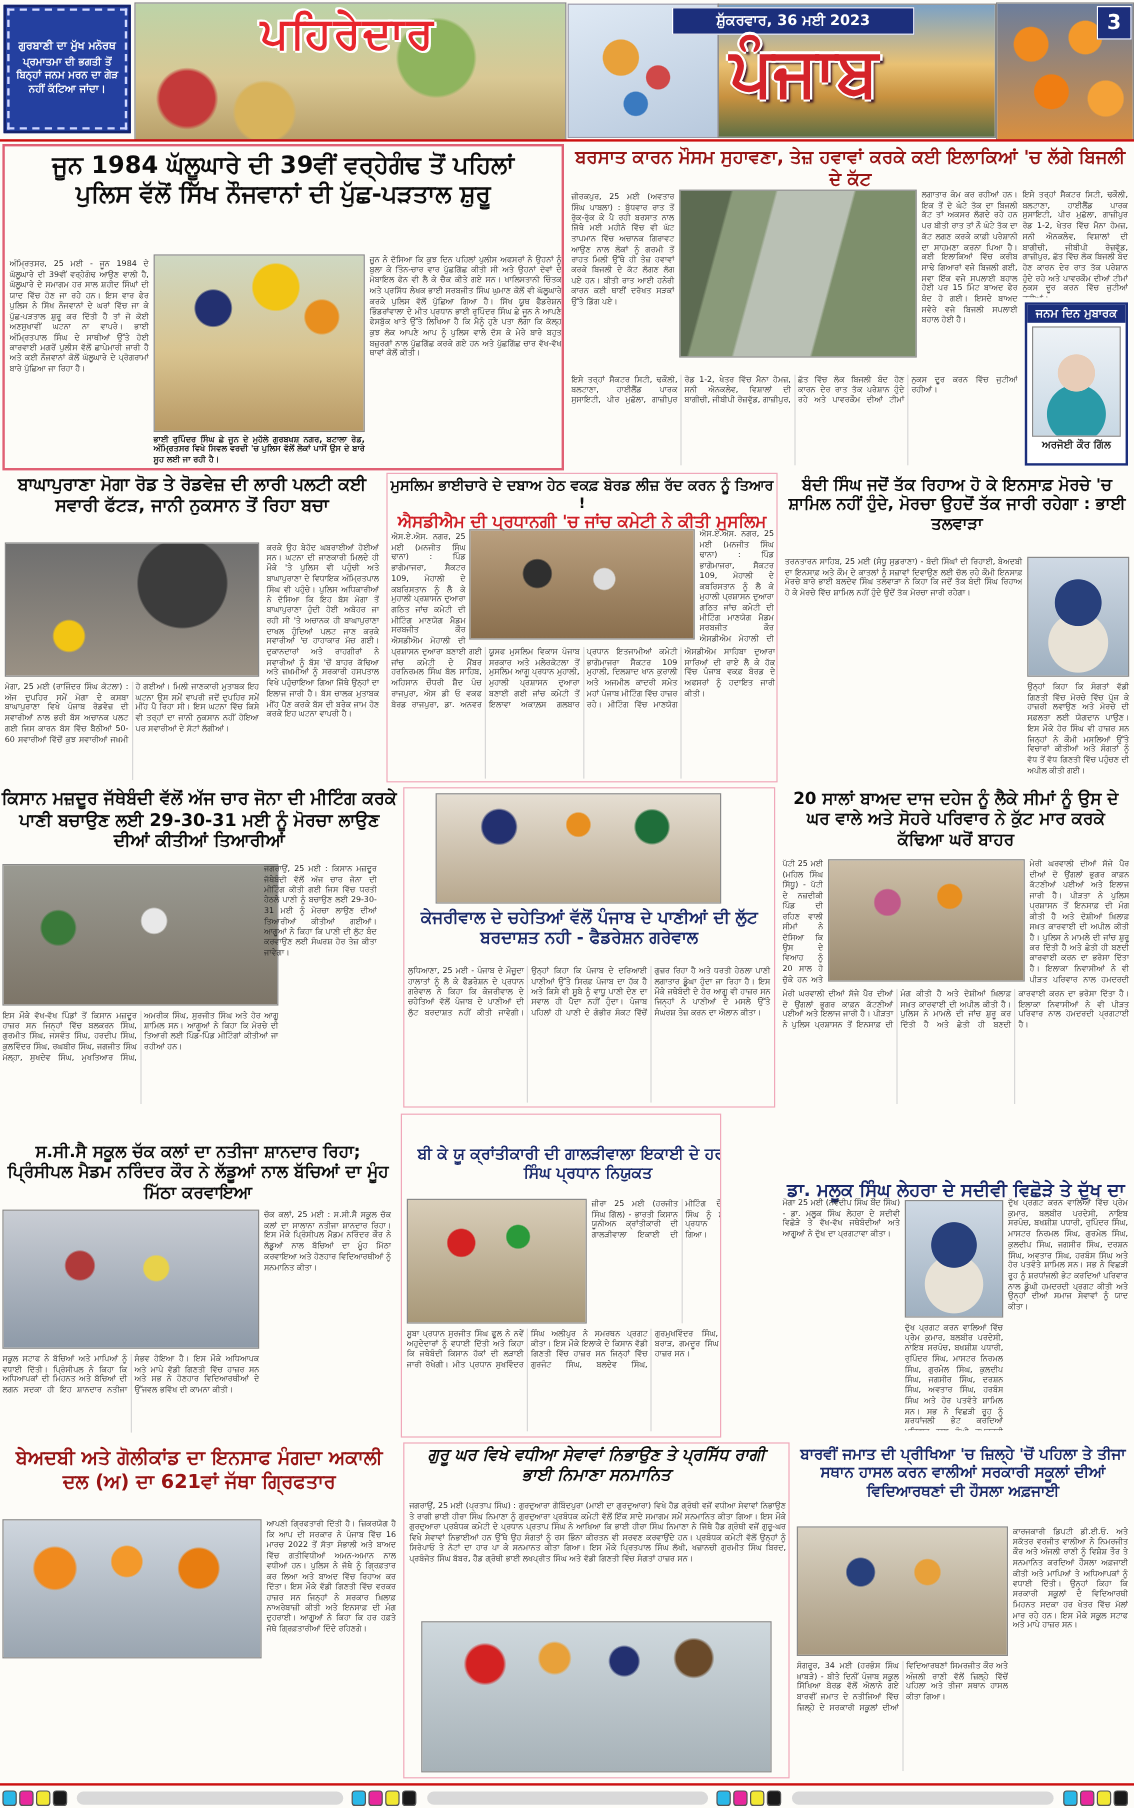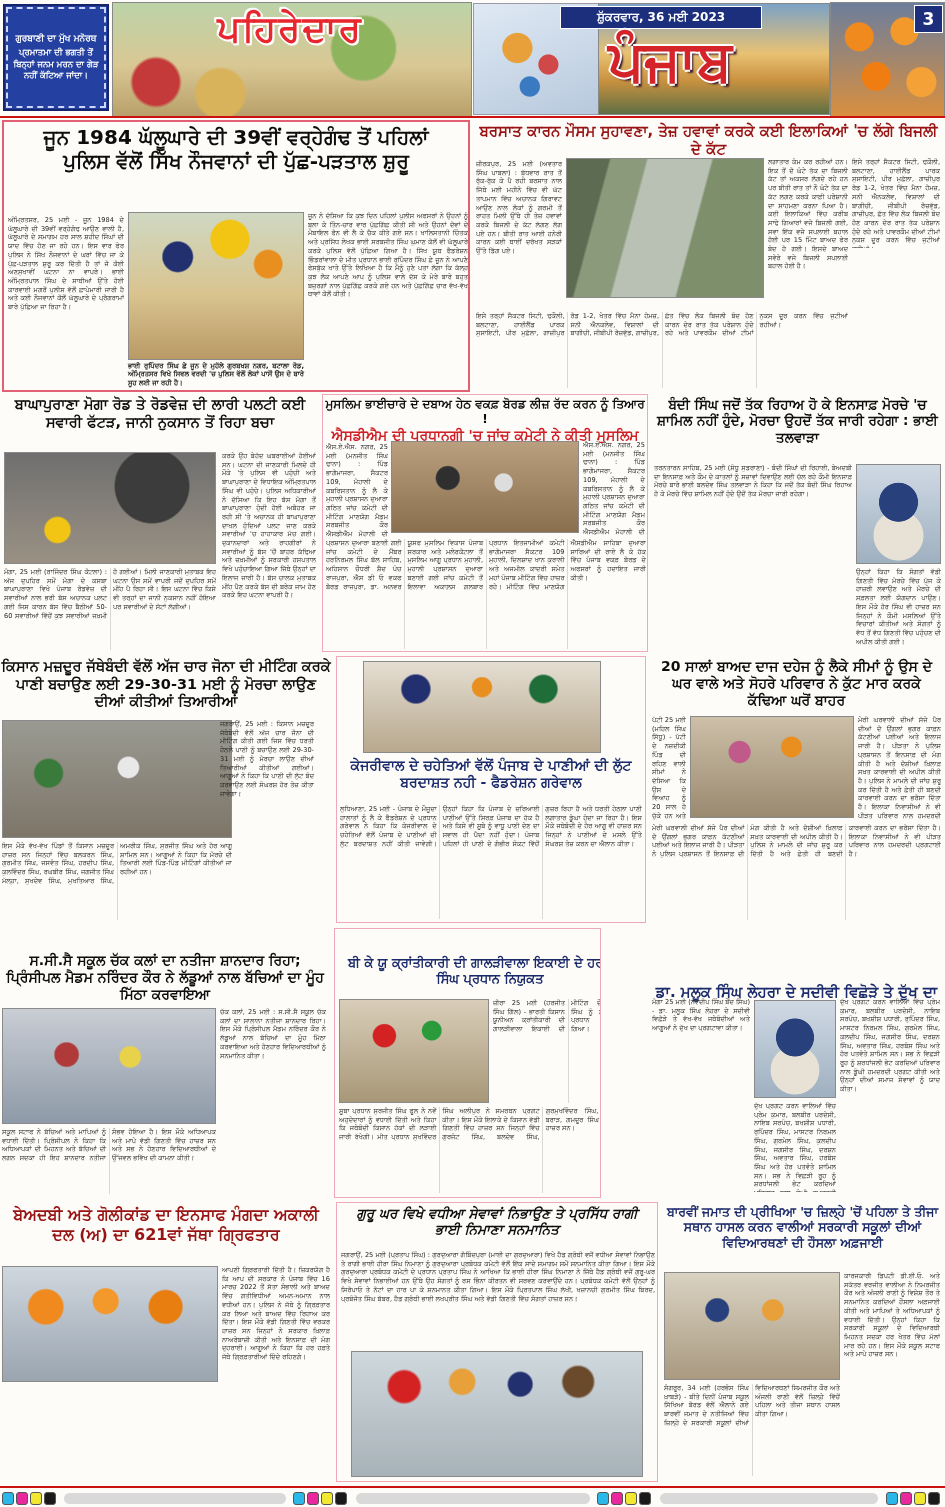--- a/index.html
+++ b/index.html
@@ -136,20 +136,25 @@
   </div>
 
   <div class="art" style="left:474px;top:120px;width:469px;height:270px;">
     <div class="hl hl-red" style="font-size:15px;padding:2px 2px;">ਬਰਸਾਤ ਕਾਰਨ ਮੌਸਮ ਸੁਹਾਵਣਾ, ਤੇਜ਼ ਹਵਾਵਾਂ ਕਰਕੇ ਕਈ ਇਲਾਕਿਆਂ 'ਚ ਲੱਗੇ ਬਿਜਲੀ ਦੇ ਕੱਟ</div>
     <div class="abs bt" style="left:2px;top:40px;width:86px;height:150px;">ਜ਼ੀਰਕਪੁਰ, 25 ਮਈ (ਅਵਤਾਰ ਸਿੰਘ ਪਾਬਲਾ) : ਬੁੱਧਵਾਰ ਰਾਤ ਤੋਂ ਰੁੱਕ-ਰੁੱਕ ਕੇ ਪੈ ਰਹੀ ਬਰਸਾਤ ਨਾਲ ਜਿੱਥੇ ਮਈ ਮਹੀਨੇ ਵਿੱਚ ਵੀ ਘੱਟ ਤਾਪਮਾਨ ਵਿੱਚ ਅਚਾਨਕ ਗਿਰਾਵਟ ਆਉਣ ਨਾਲ ਲੋਕਾਂ ਨੂੰ ਗਰਮੀ ਤੋਂ ਰਾਹਤ ਮਿਲੀ ਉੱਥੇ ਹੀ ਤੇਜ਼ ਹਵਾਵਾਂ ਕਰਕੇ ਬਿਜਲੀ ਦੇ ਕੱਟ ਲੱਗਣ ਲੱਗ ਪਏ ਹਨ। ਬੀਤੀ ਰਾਤ ਆਈ ਹਨੇਰੀ ਕਾਰਨ ਕਈ ਥਾਈਂ ਦਰੱਖਤ ਸੜਕਾਂ ਉੱਤੇ ਡਿੱਗ ਪਏ।</div>
     <div class="abs ph ph-road" style="left:92px;top:38px;width:198px;height:140px;"></div>
     <div class="abs bt" style="left:294px;top:38px;width:80px;height:150px;">ਲਗਾਤਾਰ ਕੰਮ ਕਰ ਰਹੀਆਂ ਹਨ। ਇਕ ਤੋਂ ਦੋ ਘੰਟੇ ਤੱਕ ਦਾ ਬਿਜਲੀ ਕੱਟ ਤਾਂ ਅਕਸਰ ਲੱਗਦੇ ਰਹੇ ਹਨ ਪਰ ਬੀਤੀ ਰਾਤ ਤਾਂ ਨੌ ਘੰਟੇ ਤੱਕ ਦਾ ਕੱਟ ਲਗਣ ਕਰਕੇ ਕਾਫ਼ੀ ਪਰੇਸ਼ਾਨੀ ਦਾ ਸਾਹਮਣਾ ਕਰਨਾ ਪਿਆ ਹੈ। ਕਈ ਇਲਾਕਿਆਂ ਵਿੱਚ ਕਰੀਬ ਸਾਢੇ ਗਿਆਰਾਂ ਵਜੇ ਬਿਜਲੀ ਗਈ, ਸਵਾ ਇੱਕ ਵਜੇ ਸਪਲਾਈ ਬਹਾਲ ਹੋਈ ਪਰ 15 ਮਿੰਟ ਬਾਅਦ ਫੇਰ ਬੰਦ ਹੋ ਗਈ। ਇਸਦੇ ਬਾਅਦ ਸਵੇਰੇ ਵਜੇ ਬਿਜਲੀ ਸਪਲਾਈ ਬਹਾਲ ਹੋਈ ਹੈ।</div>
     <div class="abs bt" style="left:378px;top:38px;width:88px;height:90px;">ਇਸੇ ਤਰ੍ਹਾਂ ਸੈਕਟਰ ਸਿਟੀ, ਢਕੌਲੀ, ਬਲਟਾਣਾ, ਹਾਈਲੈਂਡ ਪਾਰਕ ਸੁਸਾਇਟੀ, ਪੀਰ ਮੁਛੱਲਾ, ਗਾਜ਼ੀਪੁਰ ਰੋਡ 1-2, ਖੇਤਰ ਵਿੱਚ ਮੈਨਾ ਹੋਮਜ਼, ਸਨੀ ਐਨਕਲੇਵ, ਵਿਸ਼ਾਲਾਂ ਦੀ ਬਾਗੀਚੀ, ਜੀਬੀਪੀ ਰੋਜ਼ਵੁੱਡ, ਗਾਜ਼ੀਪੁਰ, ਛੱਤ ਵਿੱਚ ਲੋਕ ਬਿਜਲੀ ਬੰਦ ਹੋਣ ਕਾਰਨ ਦੇਰ ਰਾਤ ਤੱਕ ਪਰੇਸ਼ਾਨ ਹੁੰਦੇ ਰਹੇ ਅਤੇ ਪਾਵਰਕੌਮ ਦੀਆਂ ਟੀਮਾਂ ਨੁਕਸ ਦੂਰ ਕਰਨ ਵਿੱਚ ਜੁਟੀਆਂ ਰਹੀਆਂ।</div>
     <div class="abs bt cols4" style="left:2px;top:192px;width:372px;height:76px;">ਇਸੇ ਤਰ੍ਹਾਂ ਸੈਕਟਰ ਸਿਟੀ, ਢਕੌਲੀ, ਬਲਟਾਣਾ, ਹਾਈਲੈਂਡ ਪਾਰਕ ਸੁਸਾਇਟੀ, ਪੀਰ ਮੁਛੱਲਾ, ਗਾਜ਼ੀਪੁਰ ਰੋਡ 1-2, ਖੇਤਰ ਵਿੱਚ ਮੈਨਾ ਹੋਮਜ਼, ਸਨੀ ਐਨਕਲੇਵ, ਵਿਸ਼ਾਲਾਂ ਦੀ ਬਾਗੀਚੀ, ਜੀਬੀਪੀ ਰੋਜ਼ਵੁੱਡ, ਗਾਜ਼ੀਪੁਰ, ਛੱਤ ਵਿੱਚ ਲੋਕ ਬਿਜਲੀ ਬੰਦ ਹੋਣ ਕਾਰਨ ਦੇਰ ਰਾਤ ਤੱਕ ਪਰੇਸ਼ਾਨ ਹੁੰਦੇ ਰਹੇ ਅਤੇ ਪਾਵਰਕੌਮ ਦੀਆਂ ਟੀਮਾਂ ਨੁਕਸ ਦੂਰ ਕਰਨ ਵਿੱਚ ਜੁਟੀਆਂ ਰਹੀਆਂ।</div>
 
+    <div class="abs bday" style="left:380px;top:132px;width:86px;height:136px;">
+      <div class="bday-title">ਜਨਮ ਦਿਨ ਮੁਬਾਰਕ</div>
+      <div class="ph ph-baby" style="width:74px;height:92px;margin:3px auto 0;"></div>
+      <div class="bday-name">ਅਰਜੋਈ ਕੌਰ ਗਿੱਲ</div>
+    </div>
   </div>
 
   <div class="art" style="left:2px;top:394px;width:316px;height:258px;">
     <div class="hl" style="font-size:14.5px;padding:2px 2px;">ਬਾਘਾਪੁਰਾਣਾ ਮੋਗਾ ਰੋਡ ਤੇ ਰੋਡਵੇਜ਼ ਦੀ ਲਾਰੀ ਪਲਟੀ ਕਈ ਸਵਾਰੀ ਫੱਟੜ, ਜਾਨੀ ਨੁਕਸਾਨ ਤੋਂ ਰਿਹਾ ਬਚਾ</div>
     <div class="abs ph ph-bus" style="left:2px;top:58px;width:212px;height:112px;"></div>
     <div class="abs bt" style="left:220px;top:58px;width:94px;height:198px;">ਕਰਕੇ ਉਹ ਬੇਹੱਦ ਘਬਰਾਈਆਂ ਹੋਈਆਂ ਸਨ। ਘਟਨਾ ਦੀ ਜਾਣਕਾਰੀ ਮਿਲਦੇ ਹੀ ਮੌਕੇ 'ਤੇ ਪੁਲਿਸ ਵੀ ਪਹੁੰਚੀ ਅਤੇ ਬਾਘਾਪੁਰਾਣਾ ਦੇ ਵਿਧਾਇਕ ਅੰਮ੍ਰਿਤਪਾਲ ਸਿੰਘ ਵੀ ਪਹੁੰਚੇ। ਪੁਲਿਸ ਅਧਿਕਾਰੀਆਂ ਨੇ ਦੱਸਿਆ ਕਿ ਇਹ ਬੱਸ ਮੋਗਾ ਤੋਂ ਬਾਘਾਪੁਰਾਣਾ ਹੁੰਦੀ ਹੋਈ ਅਬੋਹਰ ਜਾ ਰਹੀ ਸੀ 'ਤੇ ਅਚਾਨਕ ਹੀ ਬਾਘਾਪੁਰਾਣਾ ਦਾਖਲ ਹੁੰਦਿਆਂ ਪਲਟ ਜਾਣ ਕਰਕੇ ਸਵਾਰੀਆਂ 'ਚ ਹਾਹਾਕਾਰ ਮੱਚ ਗਈ। ਦੁਕਾਨਦਾਰਾਂ ਅਤੇ ਰਾਹਗੀਰਾਂ ਨੇ ਸਵਾਰੀਆਂ ਨੂੰ ਬੱਸ 'ਚੋਂ ਬਾਹਰ ਕੱਢਿਆ ਅਤੇ ਜ਼ਖ਼ਮੀਆਂ ਨੂੰ ਸਰਕਾਰੀ ਹਸਪਤਾਲ ਵਿਖੇ ਪਹੁੰਚਾਇਆ ਗਿਆ ਜਿੱਥੇ ਉਨ੍ਹਾਂ ਦਾ ਇਲਾਜ ਜਾਰੀ ਹੈ। ਬੱਸ ਚਾਲਕ ਮੁਤਾਬਕ ਮੀਂਹ ਪੈਣ ਕਰਕੇ ਬੱਸ ਦੀ ਬਰੇਕ ਜਾਮ ਹੋਣ ਕਰਕੇ ਇਹ ਘਟਨਾ ਵਾਪਰੀ ਹੈ।</div>
     <div class="abs bt cols2" style="left:2px;top:174px;width:212px;height:82px;">ਮੋਗਾ, 25 ਮਈ (ਰਾਜਿੰਦਰ ਸਿੰਘ ਕੋਟਲਾ) : ਅੱਜ ਦੁਪਹਿਰ ਸਮੇਂ ਮੋਗਾ ਦੇ ਕਸਬਾ ਬਾਘਾਪੁਰਾਣਾ ਵਿਖੇ ਪੰਜਾਬ ਰੋਡਵੇਜ਼ ਦੀ ਸਵਾਰੀਆਂ ਨਾਲ ਭਰੀ ਬੱਸ ਅਚਾਨਕ ਪਲਟ ਗਈ ਜਿਸ ਕਾਰਨ ਬੱਸ ਵਿੱਚ ਬੈਠੀਆਂ 50-60 ਸਵਾਰੀਆਂ ਵਿੱਚੋਂ ਕੁਝ ਸਵਾਰੀਆਂ ਜਖ਼ਮੀ ਹੋ ਗਈਆਂ। ਮਿਲੀ ਜਾਣਕਾਰੀ ਮੁਤਾਬਕ ਇਹ ਘਟਨਾ ਉਸ ਸਮੇਂ ਵਾਪਰੀ ਜਦੋਂ ਦੁਪਹਿਰ ਸਮੇਂ ਮੀਂਹ ਪੈ ਰਿਹਾ ਸੀ। ਇਸ ਘਟਨਾ ਵਿੱਚ ਕਿਸੇ ਵੀ ਤਰ੍ਹਾਂ ਦਾ ਜਾਨੀ ਨੁਕਸਾਨ ਨਹੀਂ ਹੋਇਆ ਪਰ ਸਵਾਰੀਆਂ ਦੇ ਸੱਟਾਂ ਲੱਗੀਆਂ।</div>
   </div>
 
   <div class="art pinkbox" style="left:322px;top:394px;width:326px;height:258px;">

